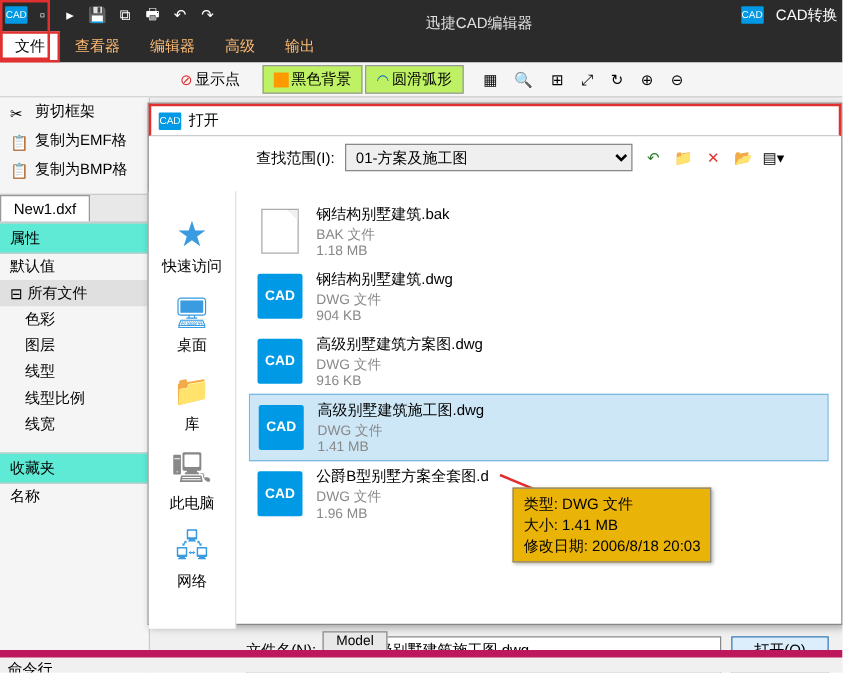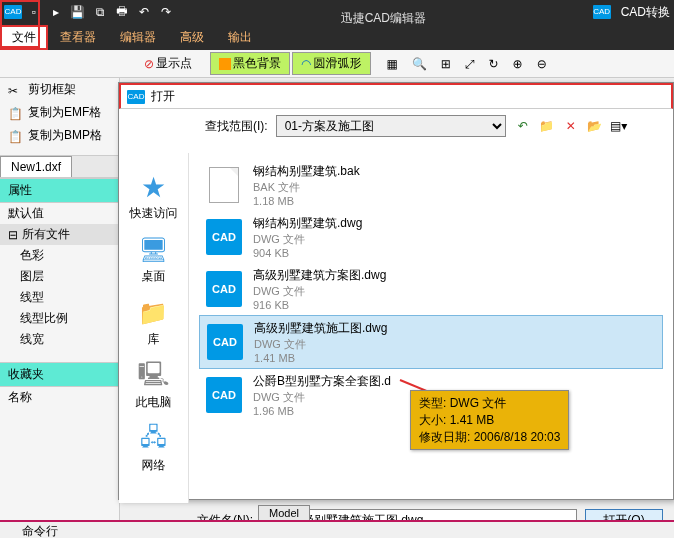--- a/index.html
+++ b/index.html
@@ -48,21 +48,21 @@
 .file-meta .ftype, .file-meta .fsize { color: #888; font-size: 11px; }
 .dlg-bottom { padding: 6px 10px; }
 .bottom-row { display: flex; align-items: center; gap: 8px; margin-bottom: 6px; }
 .bottom-row label { width: 80px; }
 .bottom-row .combo { flex: 1; height: 22px; border: 1px solid #888; padding: 0 4px; background: #fff; }
 .bottom-row button { width: 78px; height: 22px; border: 1px solid #888; background: #e8f2fb; cursor: pointer; }
 .bottom-row button.primary { border: 1px solid #3a7ab8; background: #dceefb; }
 .tooltip { position: absolute; left: 410px; top: 360px; background: #eab308; border: 1px solid #888; padding: 4px 8px; font-size: 11px; line-height: 1.4; box-shadow: 1px 1px 3px rgba(0,0,0,0.3); z-index: 10; margin-top: 30px; }
 .arrow { position: absolute; left: 395px; top: 375px; width: 160px; height: 70px; z-index: 9; pointer-events: none; }
 .model-tab { position: absolute; left: 258px; top: 505px; border: 1px solid #888; padding: 1px 10px; background: #e8e8e8; font-size: 11px; }
-.cmd-bar { position: absolute; left: 0; bottom: 0; width: 674px; height: 18px; background: #f0f0f0; border-top: 2px solid #be185d; padding: 1px 22px; }
+.cmd-bar { position: absolute; left: 0; bottom: 0; width: 674px; height: 18px; background: #f0f0f0; border-top: 6px solid #be185d; padding: 1px 6px; }
 .highlight-box { position: absolute; border: 2px solid #e03030; pointer-events: none; }
 </style>
 </head>
 <body>
 
 <div class="highlight-box" style="left:0;top:0;width:40px;height:48px;"></div>
 
 <div class="titlebar">
   <div class="titlebar-icon">CAD</div>
   <div class="titlebar-btns">

